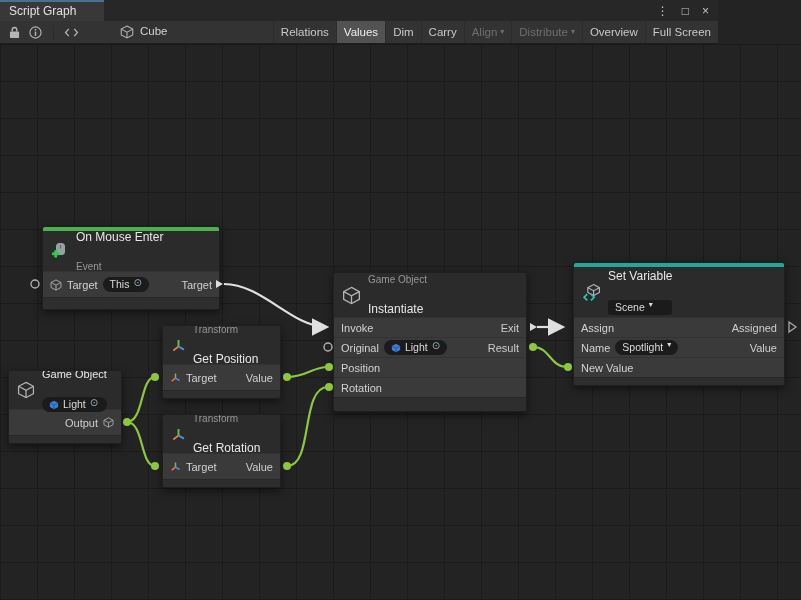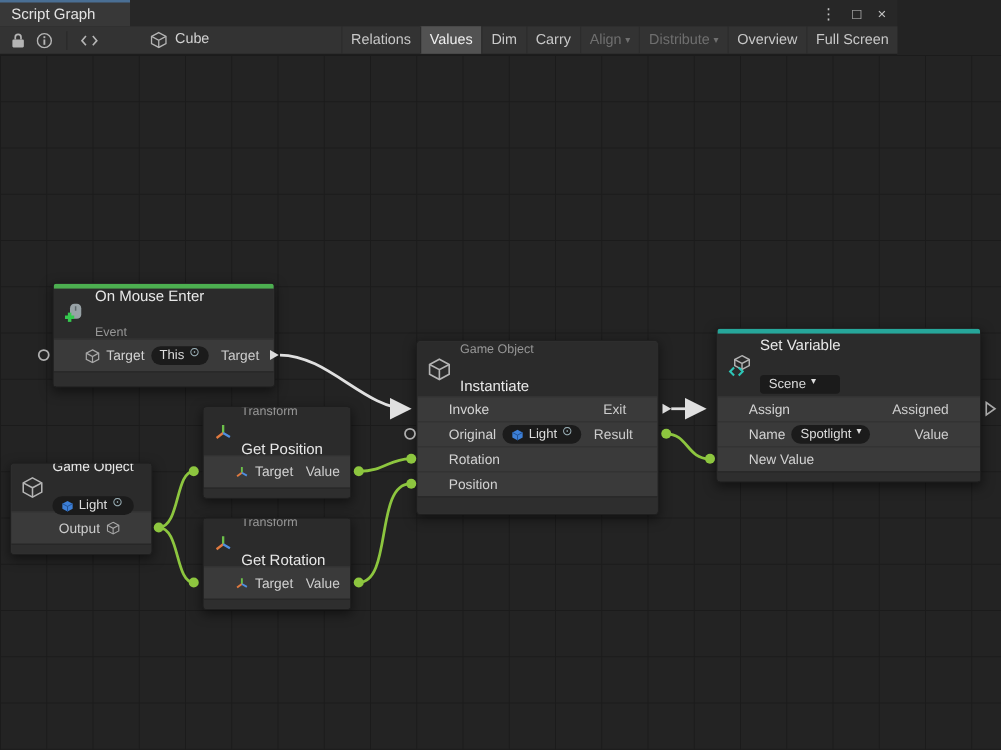--- a/index.html
+++ b/index.html
@@ -36,21 +36,21 @@
   .graph-layer{position:absolute;inset:0;pointer-events:none}
   .graph-layer svg.edges{position:absolute;top:0;left:0;pointer-events:none}
 
   
   .node{position:absolute;pointer-events:auto;background:#3a3a3a;border:1px solid #1f1f1f;border-radius:3px;box-shadow:0 3px 9px rgba(0,0,0,.5);overflow:hidden;cursor:default}
   .accent{height:4px}
   .nhead{background:#2b2b2b;display:flex;align-items:center;gap:7px;padding:0 8px}
   .ntitles{display:flex;flex-direction:column;justify-content:center;gap:17px;min-width:0}
   .ntitle{font-size:12px;color:#e8e8e8;white-space:nowrap}
   .ncat{font-size:10px;color:#979797;white-space:nowrap}
-  .nrow{display:flex;align-items:center;gap:5px;padding:0 25px;background:#3a3a3a;border-top:1px solid #323232;font-size:11px;color:#d2d2d2;white-space:nowrap;overflow:hidden}
+  .nrow{display:flex;align-items:center;gap:5px;padding:0 7px;background:#3a3a3a;border-top:1px solid #323232;font-size:11px;color:#d2d2d2;white-space:nowrap;overflow:hidden}
   .spacer{flex:1}
   .r{color:#cdcdcd}
   .nfoot{background:#2e2e2e;border-top:1px solid #272727}
   .chip{display:inline-flex;gap:4px;background:#1b1b1b;border-radius:8px;padding:1px 7px;font-size:10.5px;color:#dcdcdc;cursor:pointer;line-height:13px}
   .obj-pick{color:#9db3ba;font-size:10px;line-height:1}
   .mini{display:inline-flex;align-items:center;flex:none}
 </style>
 </head>
 <body>
 
@@ -293,24 +293,24 @@
                 <path d="M1.4 4.7 L8 8.2 L14.6 4.7 M8 8.2 V14.8" fill="none" stroke="#1e4f91" stroke-width="1.2"></path>
               </svg>
           </span>
           <span>Light</span>
           <span class="obj-pick">⊙</span>
         </span>
         <span class="spacer"></span>
         <span class="r">Result</span>
       </div>
       <div class="nrow" style="height:20px">
+        <span>Position</span>
+      </div>
+      <div class="nrow" style="height:20px">
         <span>Rotation</span>
-      </div>
-      <div class="nrow" style="height:20px">
-        <span>Position</span>
       </div>
       <div class="nfoot" style="height:14px"></div>
     </div>
 
     <div class="node" style="left:573px;top:262px;width:212px">
       <div class="accent" style="background:#26a69a"></div>
       <div class="nhead" style="height:50px">
         <span class="mini">
           <svg width="19" height="19" viewBox="0 0 18 18">
               <path d="M11 1.5 L16.5 4.4 V9 L11 11.9 L5.5 9 V4.4 Z" fill="none" stroke="#b4b4b4" stroke-width="1.1"></path>

